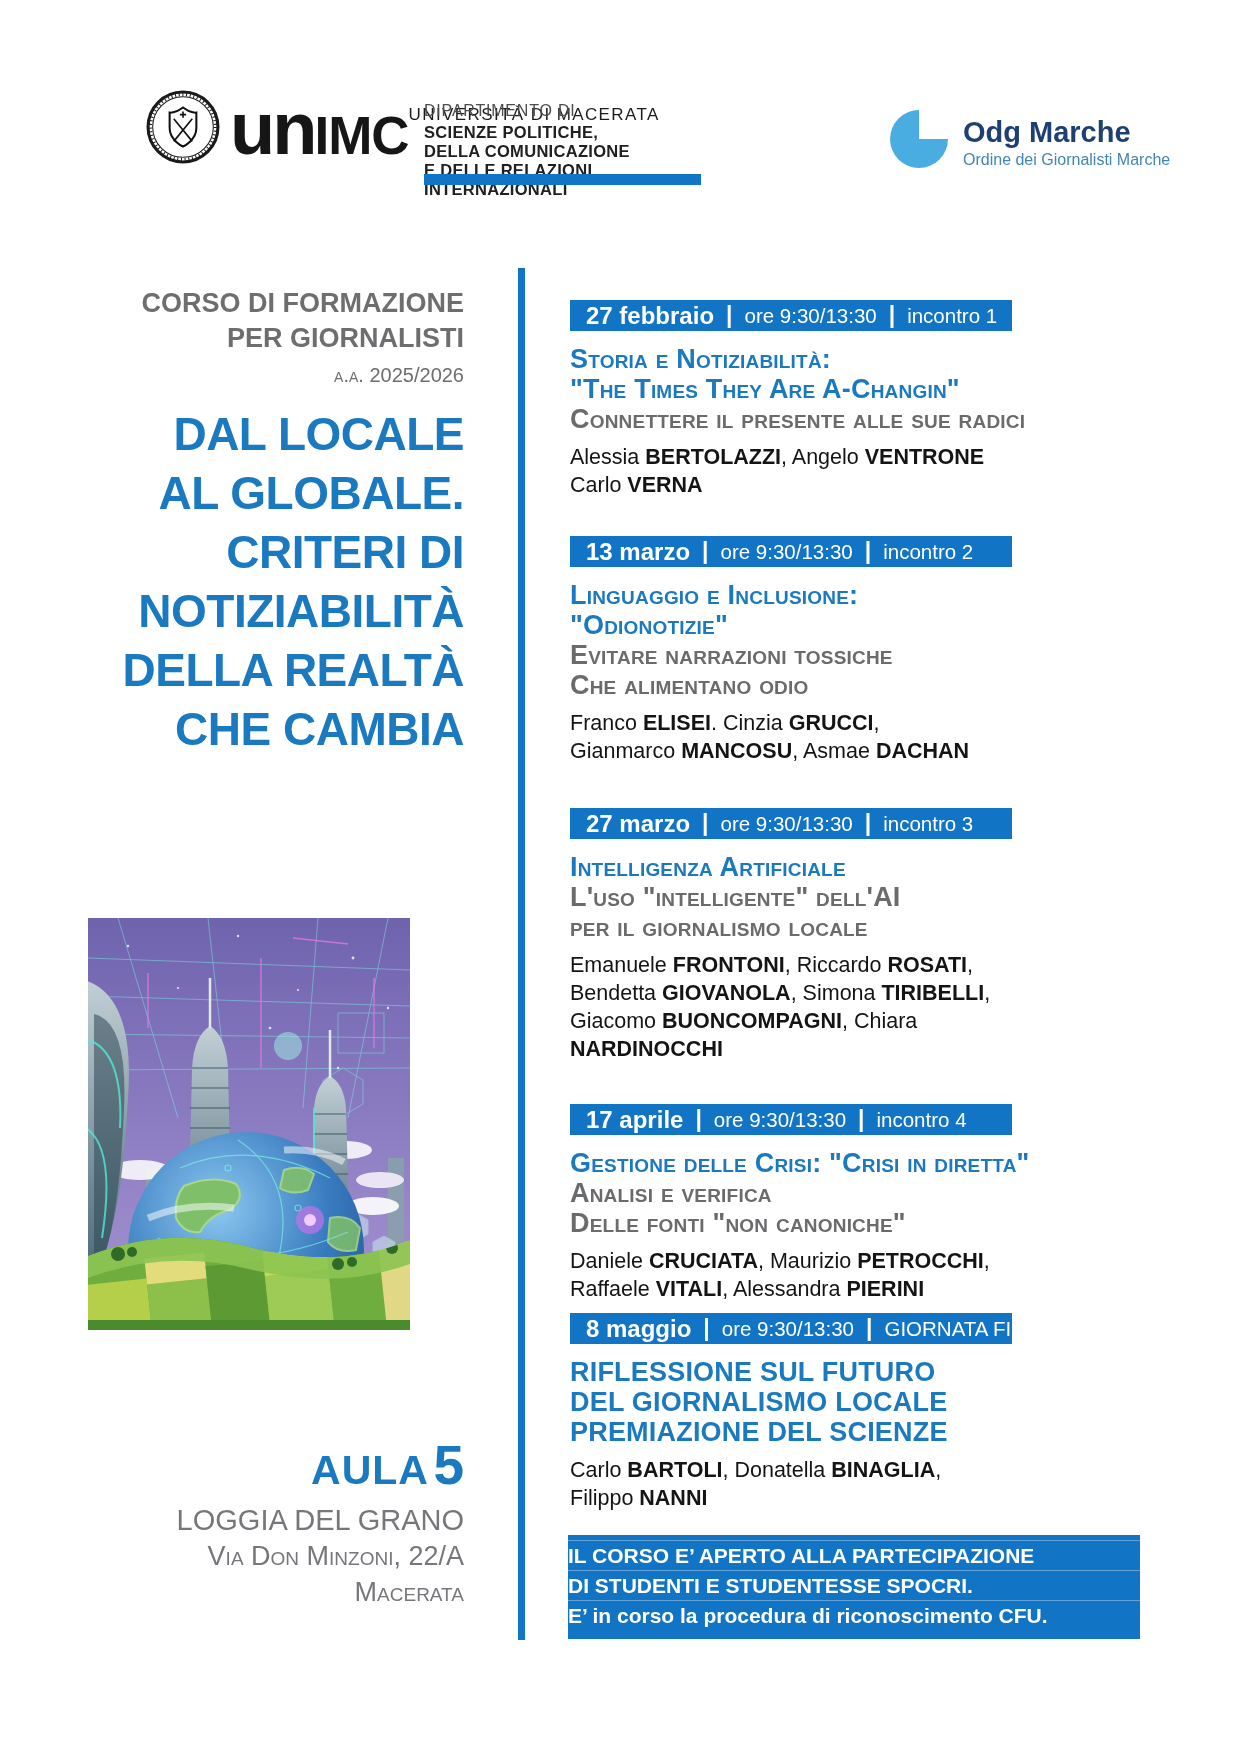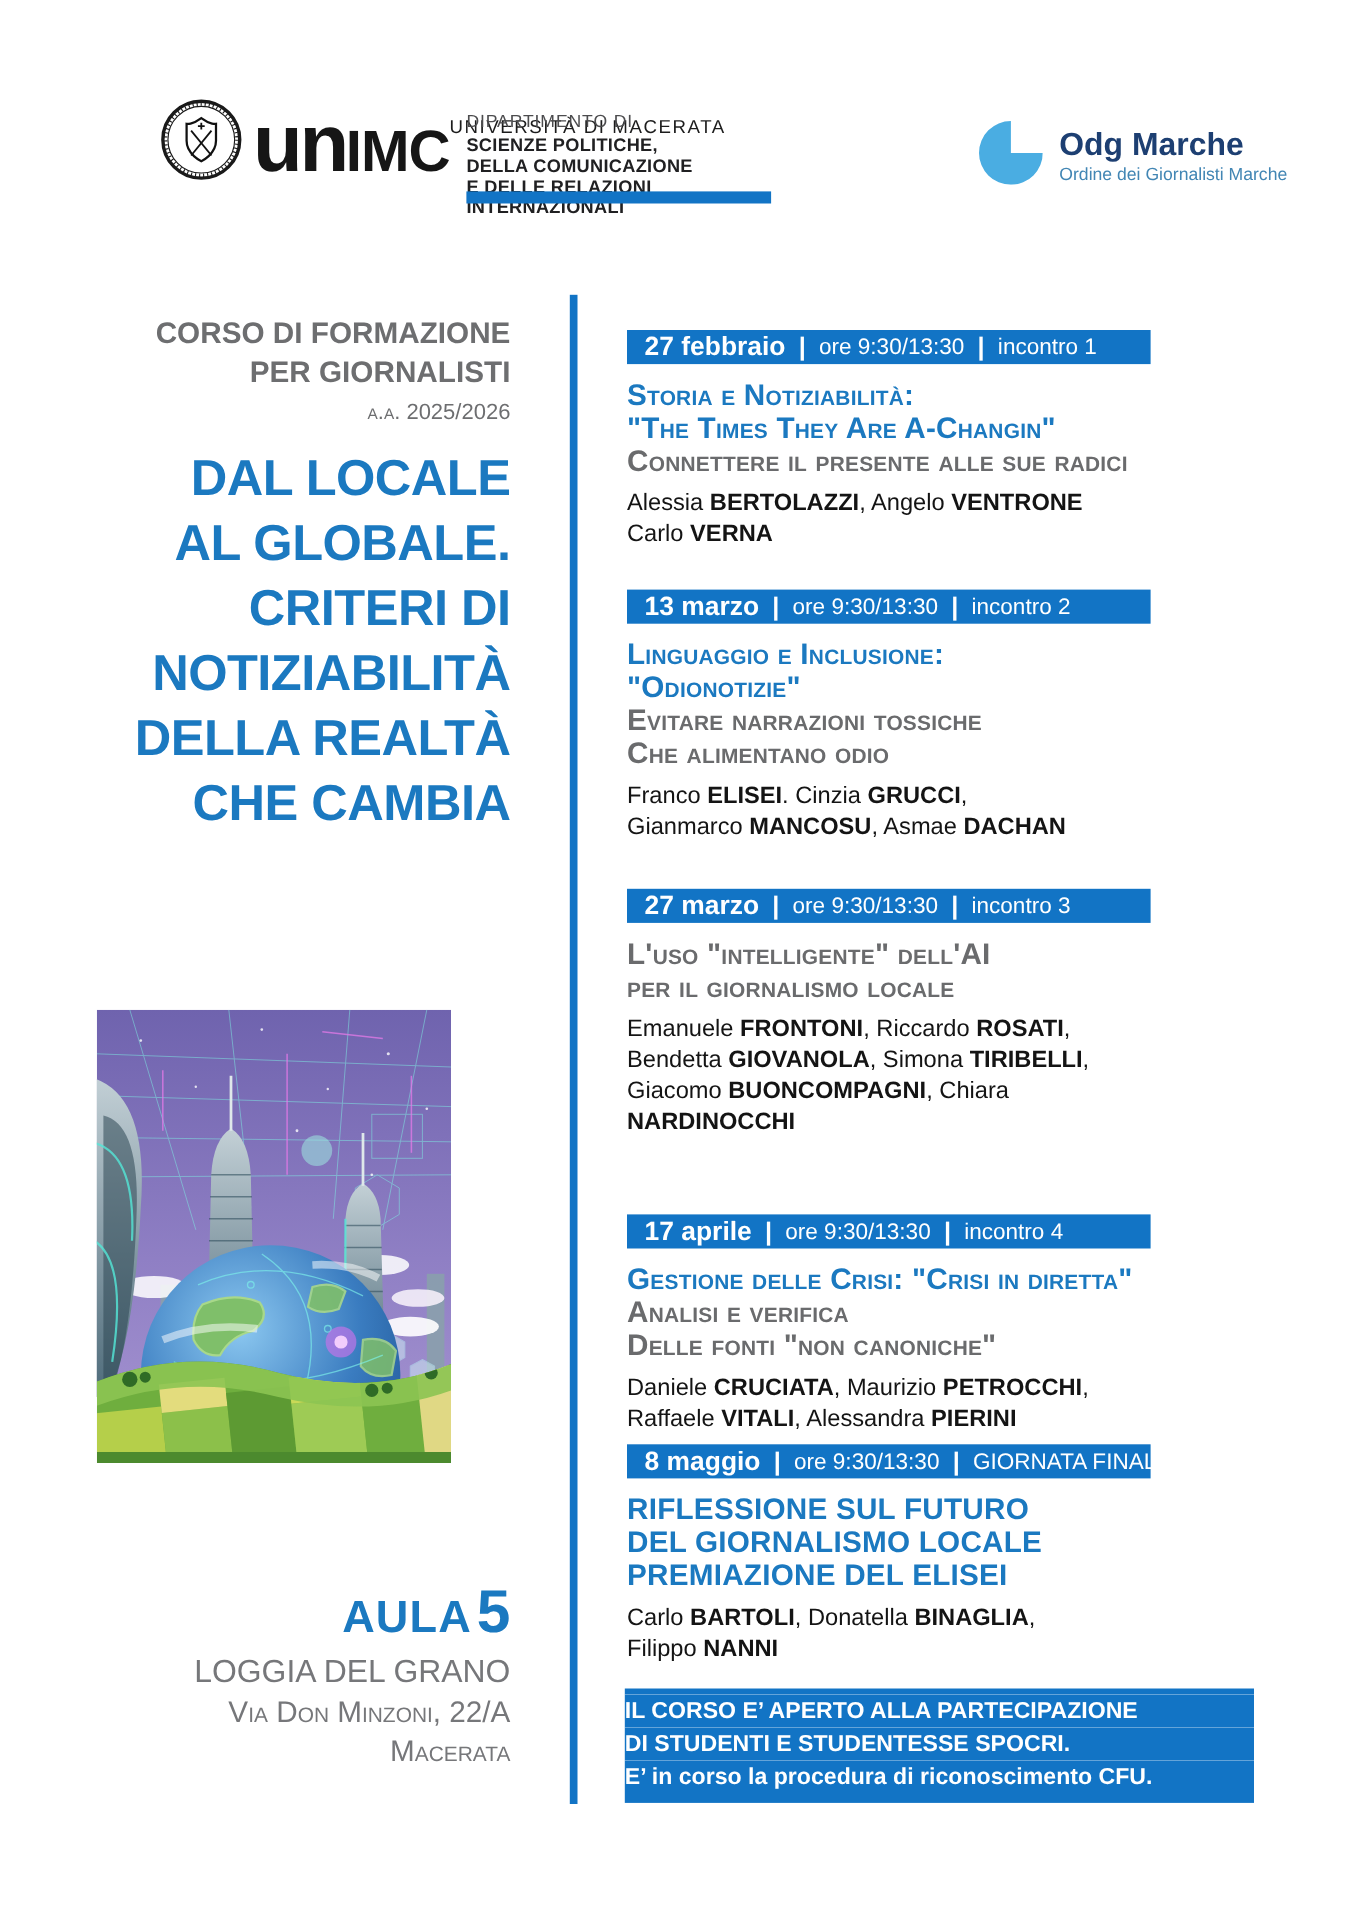--- a/index.html
+++ b/index.html
@@ -44,21 +44,21 @@
   .room{color:var(--blue);font-weight:700;line-height:1}
   .room-word{font-size:41px;letter-spacing:1px}
   .room-num{font-size:55px}
   .venue-building{font-size:29px;margin-top:9px;line-height:36px}
   .venue-sc{font-size:27px;font-variant:small-caps;line-height:36px}
 
   .divider{position:absolute;left:518px;top:268px;width:7px;height:1372px;background:var(--accent)}
 
   
   .session{position:absolute;left:570px;width:470px}
-  .s-bar{display:flex;align-items:center;gap:12px;width:476px;height:31px;background:var(--accent);color:#fff;padding-left:16px}
+  .s-bar{display:flex;align-items:center;gap:12px;width:442px;height:31px;background:var(--accent);color:#fff;padding-left:16px}
   .s-date{font-size:24px;font-weight:700;white-space:nowrap}
   .s-sep{font-size:23px;font-weight:700}
   .s-time,.s-label{font-size:20.5px;font-weight:400;white-space:nowrap}
   .s-titles{margin-top:13px}
   .s-line{font-size:27px;font-weight:700;line-height:30px;font-variant:small-caps;letter-spacing:.2px}
   .s-line-blue{color:var(--blue)}
   .s-line-gray{color:#6a6b6d}
   .s-speakers{margin-top:9px}
   .s-speaker{font-size:21.5px;line-height:28px;color:#141414;font-weight:400}
   .s-speaker b{font-weight:700}
@@ -331,20 +331,21 @@
   </section>
       <section class="session" style="top: 808px;">
     <div class="s-bar">
       <span class="s-date">27 marzo</span>
       <span class="s-sep">|</span>
       <span class="s-time">ore 9:30/13:30</span>
       <span class="s-sep">|</span>
       <span class="s-label">incontro 3</span>
     </div>
     <div class="s-titles">
+          <div class="s-line s-line-blue">Intelligenza Artificiale</div>
           <div class="s-line s-line-gray">L'uso "intelligente" dell'AI</div>
           <div class="s-line s-line-gray">per il giornalismo locale</div>
         </div>
     <div class="s-speakers">
           <div class="s-speaker">Emanuele <b>FRONTONI</b>, Riccardo <b>ROSATI</b>,</div>
           <div class="s-speaker">Bendetta <b>GIOVANOLA</b>, Simona <b>TIRIBELLI</b>,</div>
           <div class="s-speaker">Giacomo <b>BUONCOMPAGNI</b>, Chiara <b>NARDINOCCHI</b></div>
         </div>
   </section>
       <section class="session" style="top: 1068px; margin-top: 36px;">
@@ -369,21 +370,21 @@
     <div class="s-bar">
       <span class="s-date">8 maggio</span>
       <span class="s-sep">|</span>
       <span class="s-time">ore 9:30/13:30</span>
       <span class="s-sep">|</span>
       <span class="s-label">GIORNATA FINALE</span>
     </div>
     <div class="s-titles">
           <div class="s-line s-line-blue">RIFLESSIONE SUL FUTURO</div>
           <div class="s-line s-line-blue">DEL GIORNALISMO LOCALE</div>
-          <div class="s-line s-line-blue">PREMIAZIONE DEL ELISEI</div>
+          <div class="s-line s-line-blue">PREMIAZIONE DEL SCIENZE</div>
         </div>
     <div class="s-speakers">
           <div class="s-speaker">Carlo <b>BARTOLI</b>, Donatella <b>BINAGLIA</b>,</div>
           <div class="s-speaker">Filippo <b>NANNI</b></div>
         </div>
   </section>
     </div>
 
   <div class="notice">
       <div class="notice-line">IL CORSO E’ APERTO ALLA PARTECIPAZIONE</div>

